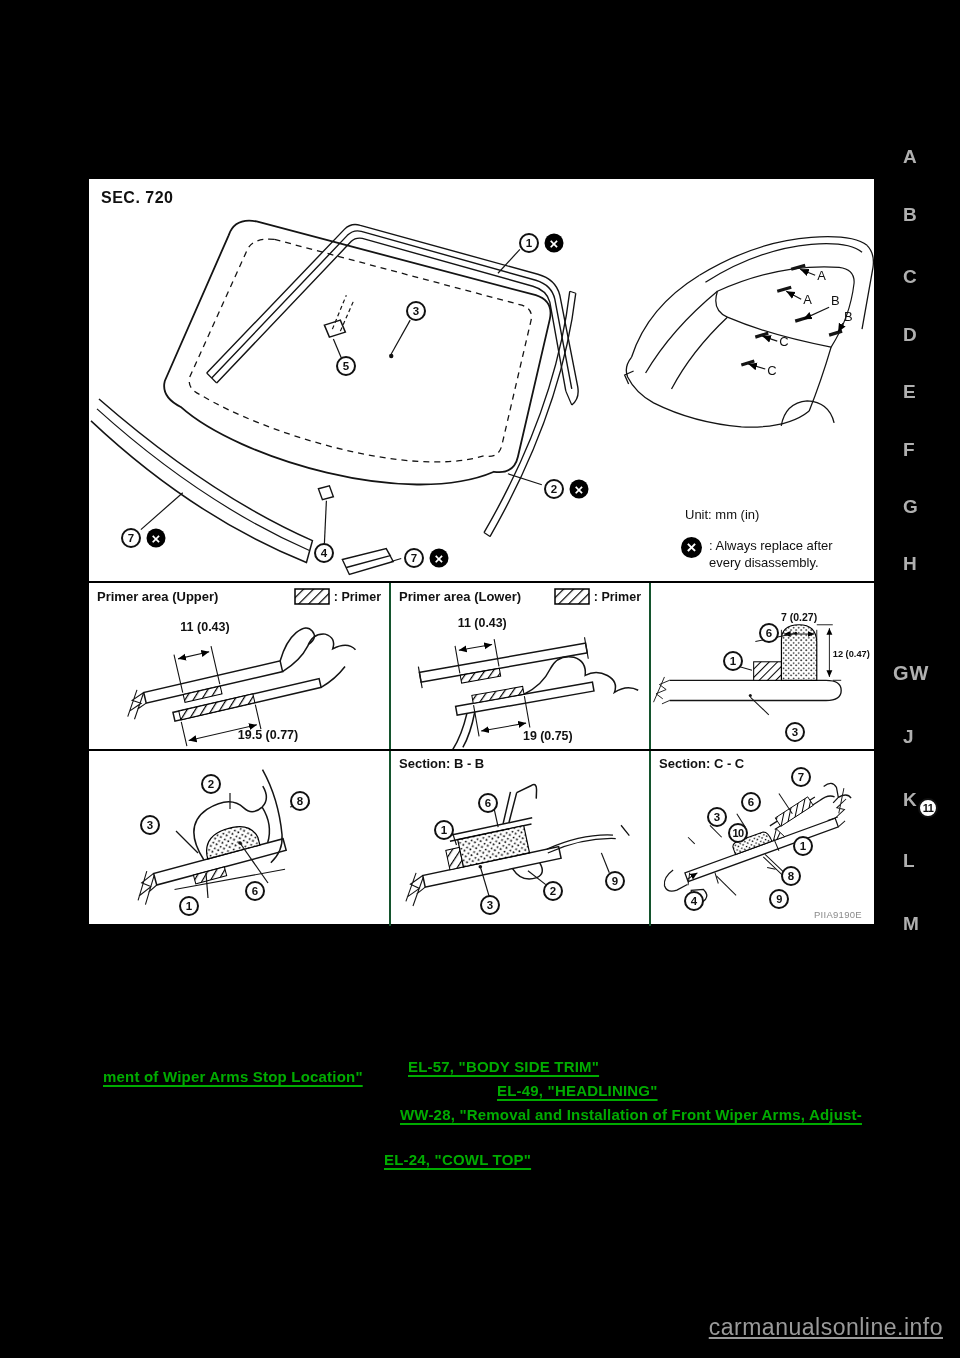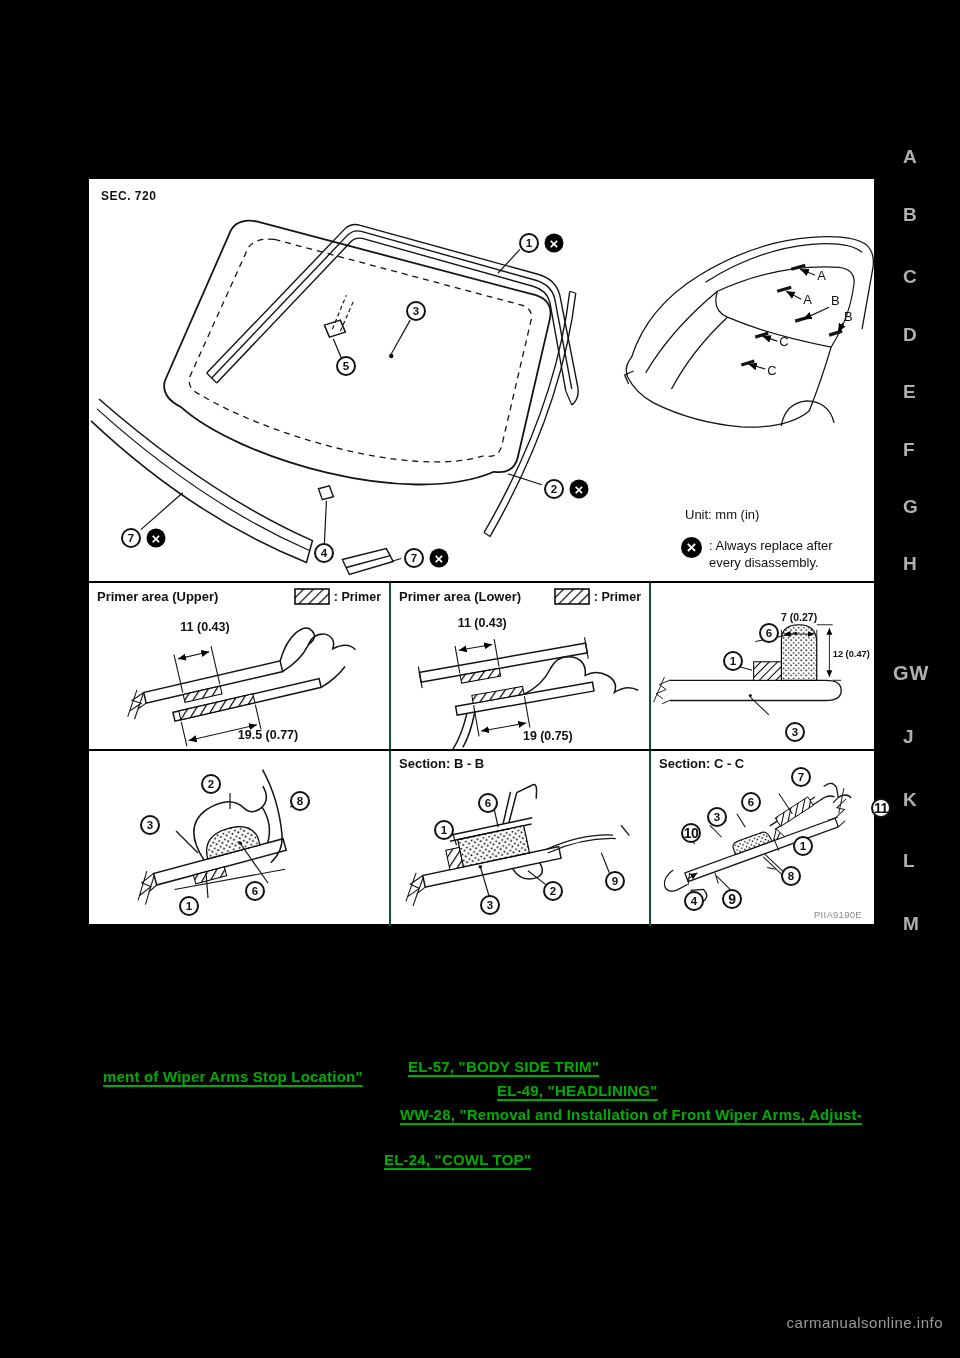--- a/index.html
+++ b/index.html
@@ -1,21 +1,21 @@
 <!DOCTYPE html>
 <html><head>
 <meta charset="utf-8">
 <style>
   html,body{margin:0;padding:0;background:#000;}
   .page{position:relative;width:960px;height:1358px;background:#000;overflow:hidden;
         font-family:"Liberation Sans","DejaVu Sans",sans-serif;color:#111;}
   
   .diagram-box{position:absolute;left:88px;top:178px;width:787px;height:747px;background:#fff;border:1px solid #000;box-sizing:border-box;}
   .top-area{position:relative;width:100%;height:402px;}
-  .sec-label{position:absolute;left:12px;top:10px;font-size:12px;font-weight:bold;letter-spacing:.5px;}
+  .sec-label{position:absolute;left:12px;top:10px;font-size:16px;font-weight:bold;letter-spacing:.5px;}
   svg.art{position:absolute;inset:0;width:100%;height:100%;}
   svg .ln{fill:none;stroke:#141414;}
   .unit-note{position:absolute;left:596px;top:328px;font-size:13px;}
   .replace-note{position:absolute;left:592px;top:358px;display:flex;gap:7px;align-items:flex-start;font-size:13px;line-height:17px;}
   .replace-mark{display:inline-block;width:19px;height:19px;border-radius:50%;background:#000;color:#fff;
                 font:700 15px/19px "Liberation Sans",sans-serif;text-align:center;}
   .replace-note .replace-mark{width:21px;height:21px;font-size:17px;line-height:21px;flex:0 0 auto;}
   
   .grid-row{display:flex;border-top:2px solid #000;}
   .cell{position:relative;box-sizing:border-box;}
@@ -27,31 +27,31 @@
              padding:5px 8px 0 8px;z-index:3;pointer-events:none;}
   .cell-title{font-size:13px;font-weight:bold;}
   .legend-chip{display:flex;align-items:center;gap:4px;font-size:12.5px;font-weight:bold;}
   .legend-chip svg{display:block;}
   .cell svg.cart{position:absolute;inset:0;width:100%;height:100%;}
   
   .callout-layer{position:absolute;inset:0;z-index:4;pointer-events:none;}
   .callout{position:absolute;width:20px;height:20px;box-sizing:border-box;border:2px solid #111;border-radius:50%;
            background:#fff;color:#111;font:700 11.5px/16px "Liberation Sans",sans-serif;text-align:center;
            transform:translate(-50%,-50%);}
-  .callout.two{font-size:14px;letter-spacing:-.5px;}
+  .callout.two{font-size:11px;letter-spacing:-.5px;margin-left:47px;}
   .callout-layer .replace-mark{position:absolute;transform:translate(-50%,-50%);}
   .fig-code{position:absolute;right:12px;bottom:4px;font-size:9.5px;color:#8a8a8a;letter-spacing:.3px;}
   
   .mletter{position:absolute;left:903px;color:#b0b0b0;font-size:19px;font-weight:bold;font-family:"Liberation Sans",sans-serif;}
   .gw-tab{position:absolute;left:893px;top:662px;color:#b0b0b0;font-size:20px;font-weight:bold;letter-spacing:1px;}
   
   .glink{position:absolute;color:#00AC00;font-size:15px;font-weight:bold;text-decoration:underline;
          text-decoration-thickness:2px;text-underline-offset:3px;letter-spacing:.2px;white-space:nowrap;cursor:pointer;}
   
-  .watermark{position:absolute;right:17px;top:1314px;color:#9a9a9a;font-size:15px;letter-spacing:.5px;}
+  .watermark{position:absolute;right:17px;top:1314px;color:#9a9a9a;font-size:23px;letter-spacing:.5px;text-decoration:underline;}
   text{font-family:"Liberation Sans","DejaVu Sans",sans-serif;fill:#111;}
   .dim{font-size:12.5px;font-weight:bold;}
   .dim-sm{font-size:11px;font-weight:bold;}
   .carlbl{font-size:13px;}
 </style>
 </head>
 <body>
 
 <svg width="0" height="0" style="position:absolute">
   <defs>

